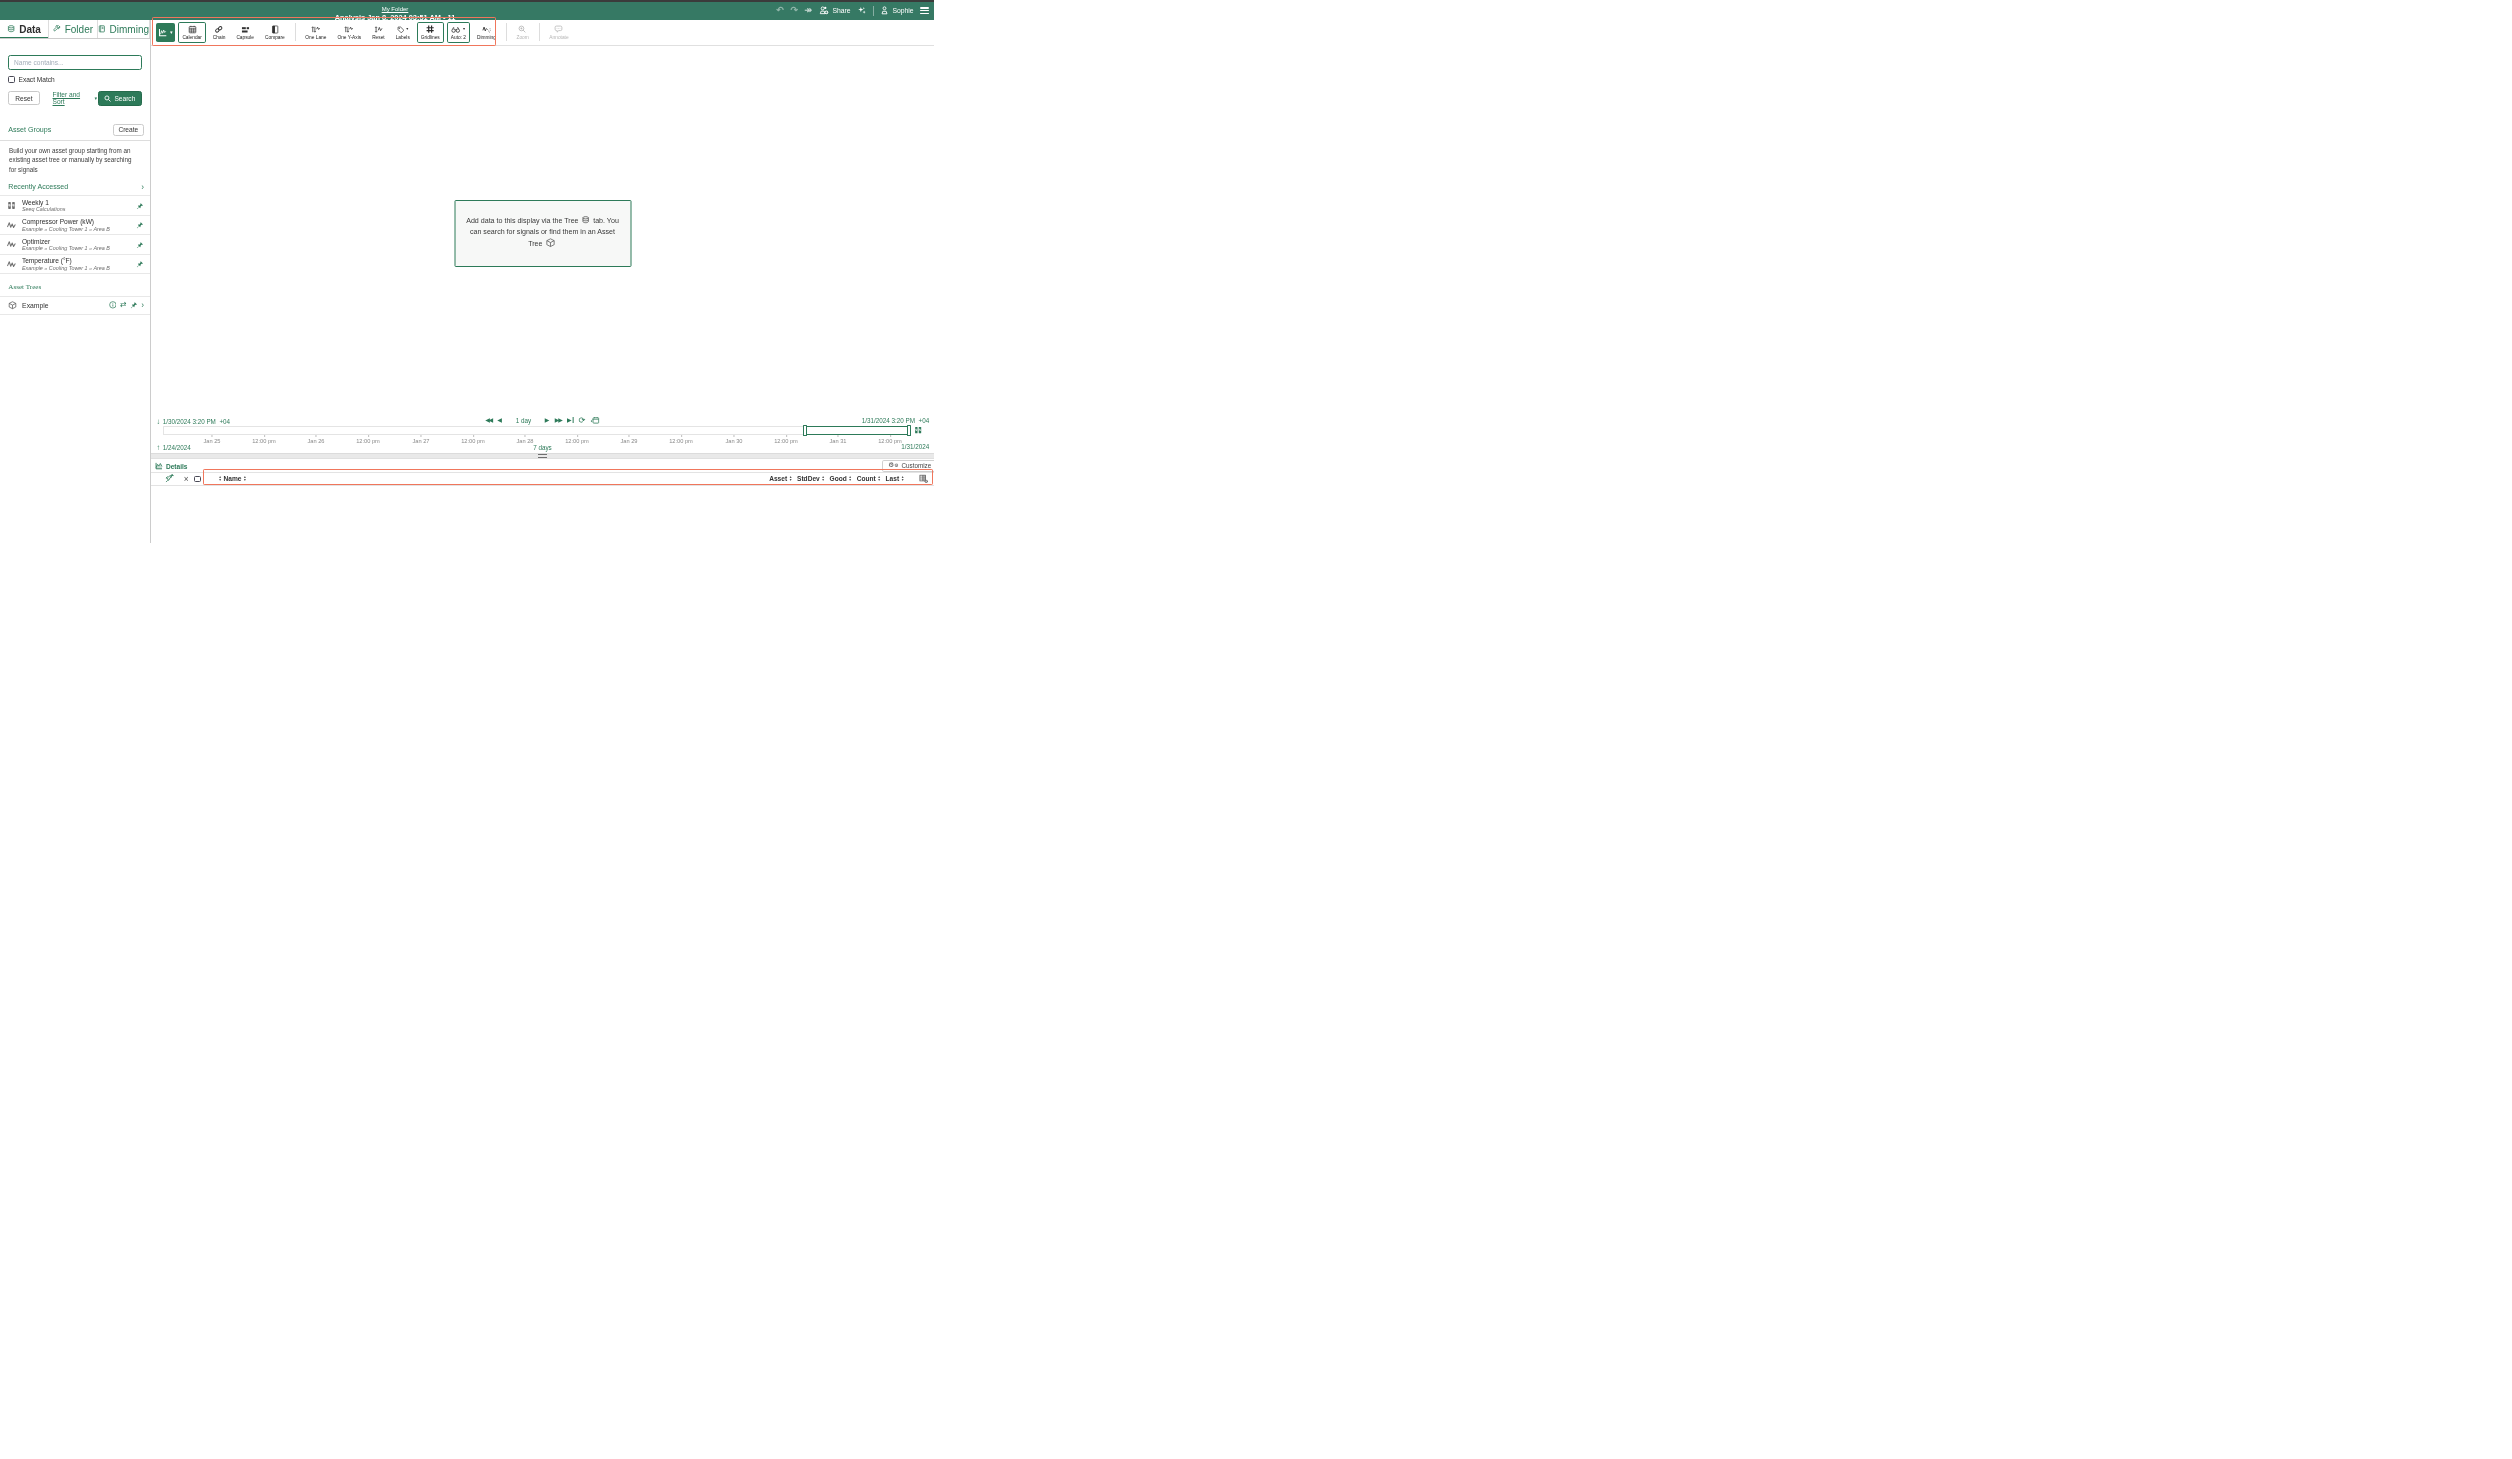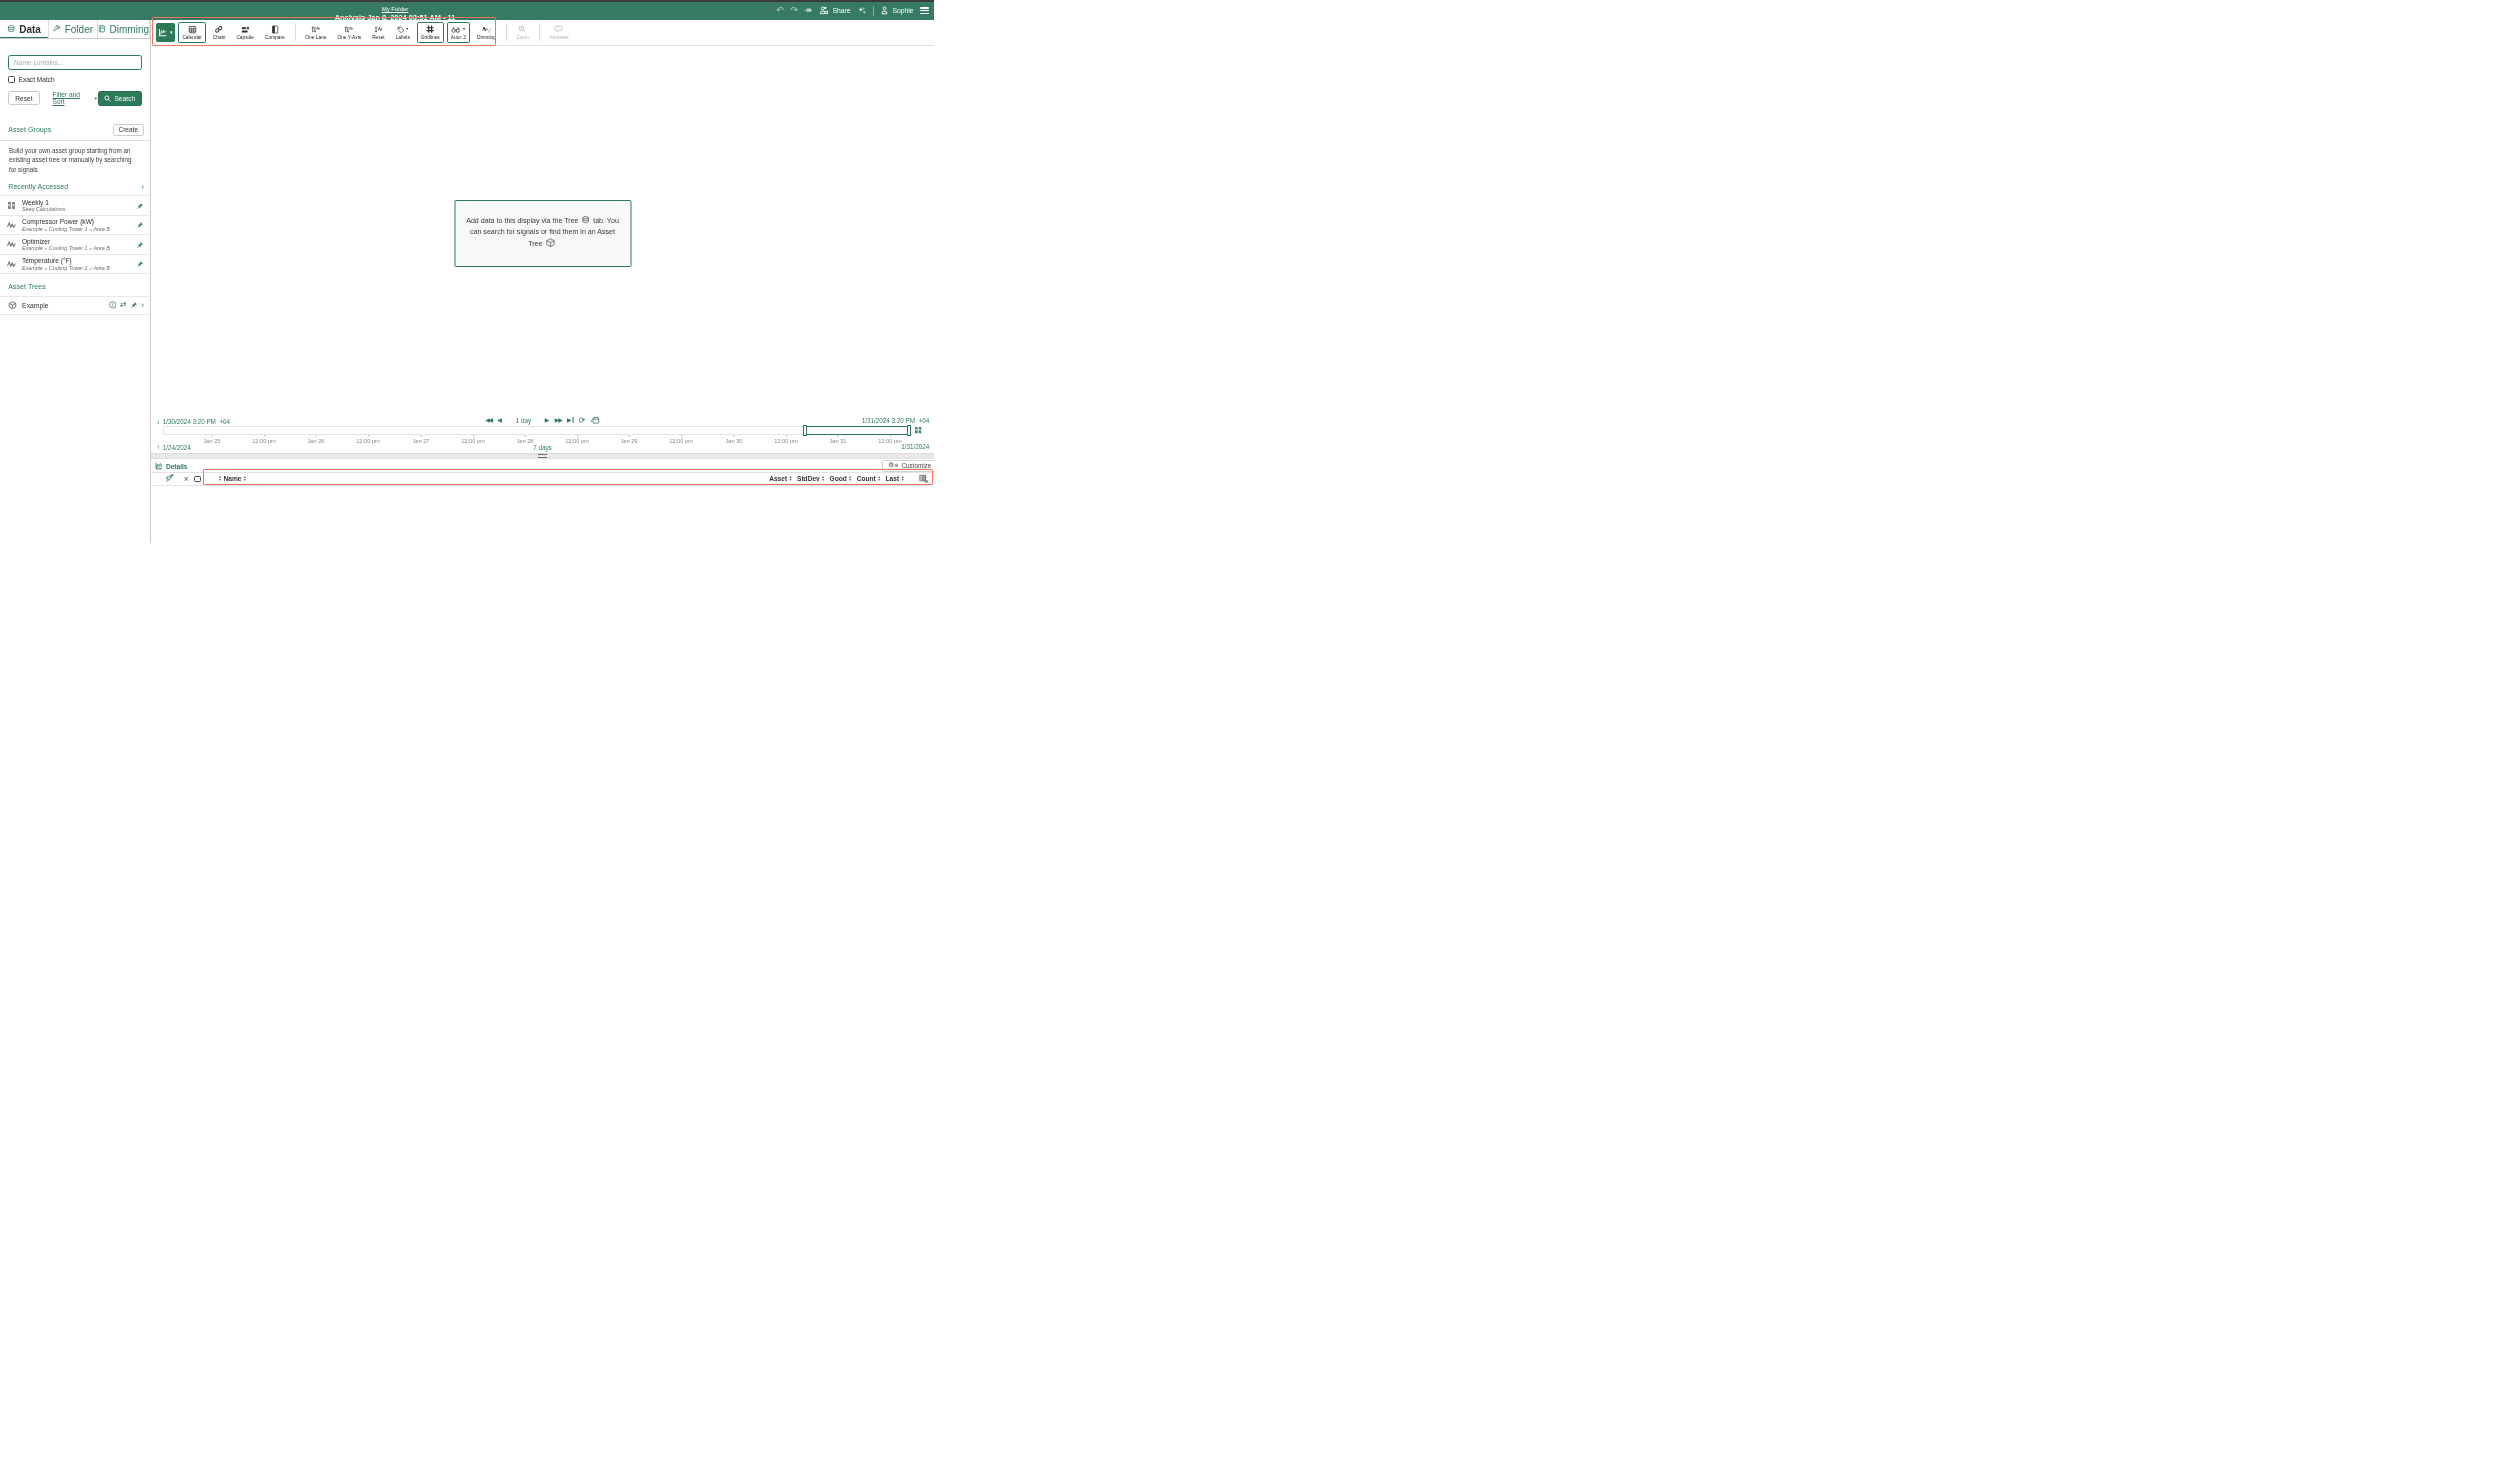--- a/index.html
+++ b/index.html
@@ -312,21 +312,21 @@
           </span>
           <span class="li-pin">
             <svg width="7.7" height="7.7" viewBox="0 0 13 13">
                 <path d="M7.2 1.2 11.8 5.8c-.7.7-1.7.9-2.6.6L7.6 8c.3.9.1 1.9-.6 2.6L5.2 8.8 2 12.4l-.6-.6L5 8.6 3.2 6.8c.7-.7 1.7-.9 2.6-.6l1.6-1.6c-.3-.9-.1-1.9.6-2.6z" fill="#2d7a59"></path>
               </svg>
           </span>
         </div>
       </div>
 
       <div class="section" style="margin-top:9.5px;">
-        <div class="sect-head" style="padding-bottom:4.2px;">
+        <div class="sect-head" style="padding-bottom:4.2px;font-family:Liberation Serif, serif;">
           <span class="sect-title">Asset Trees</span>
         </div>
         <div class="tree-row">
           <span>
             <svg width="9" height="9" viewBox="0 0 15 15">
                 <path d="M7.5 1.2 13 4v6L7.5 12.8 2 10V4z" fill="none" stroke="#5f5f5f" stroke-width="1.3" stroke-linejoin="round"></path>
                 <path d="M2 4 7.5 6.8 13 4M7.5 6.8v6" fill="none" stroke="#5f5f5f" stroke-width="1.3"></path>
               </svg>
           </span>
           <span class="tree-name">Example</span>

